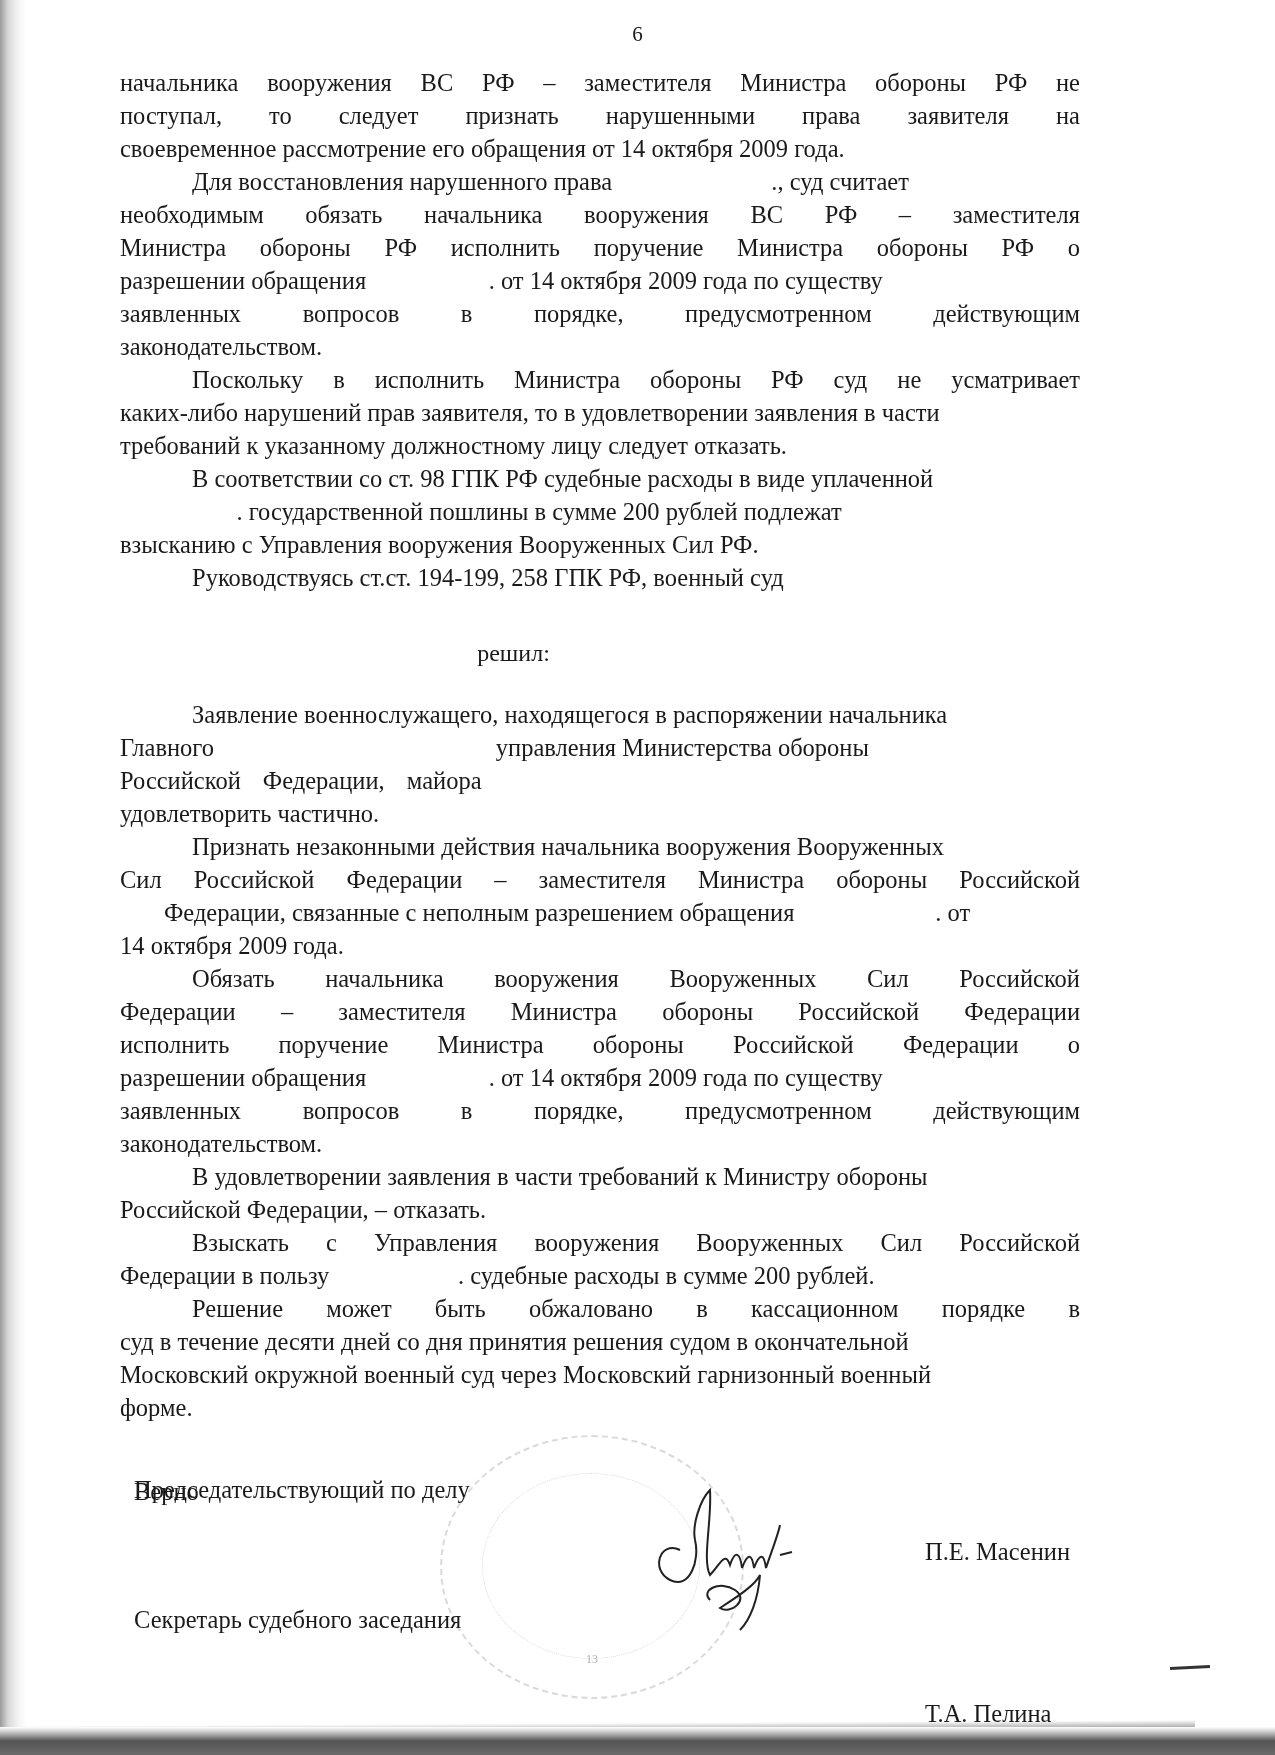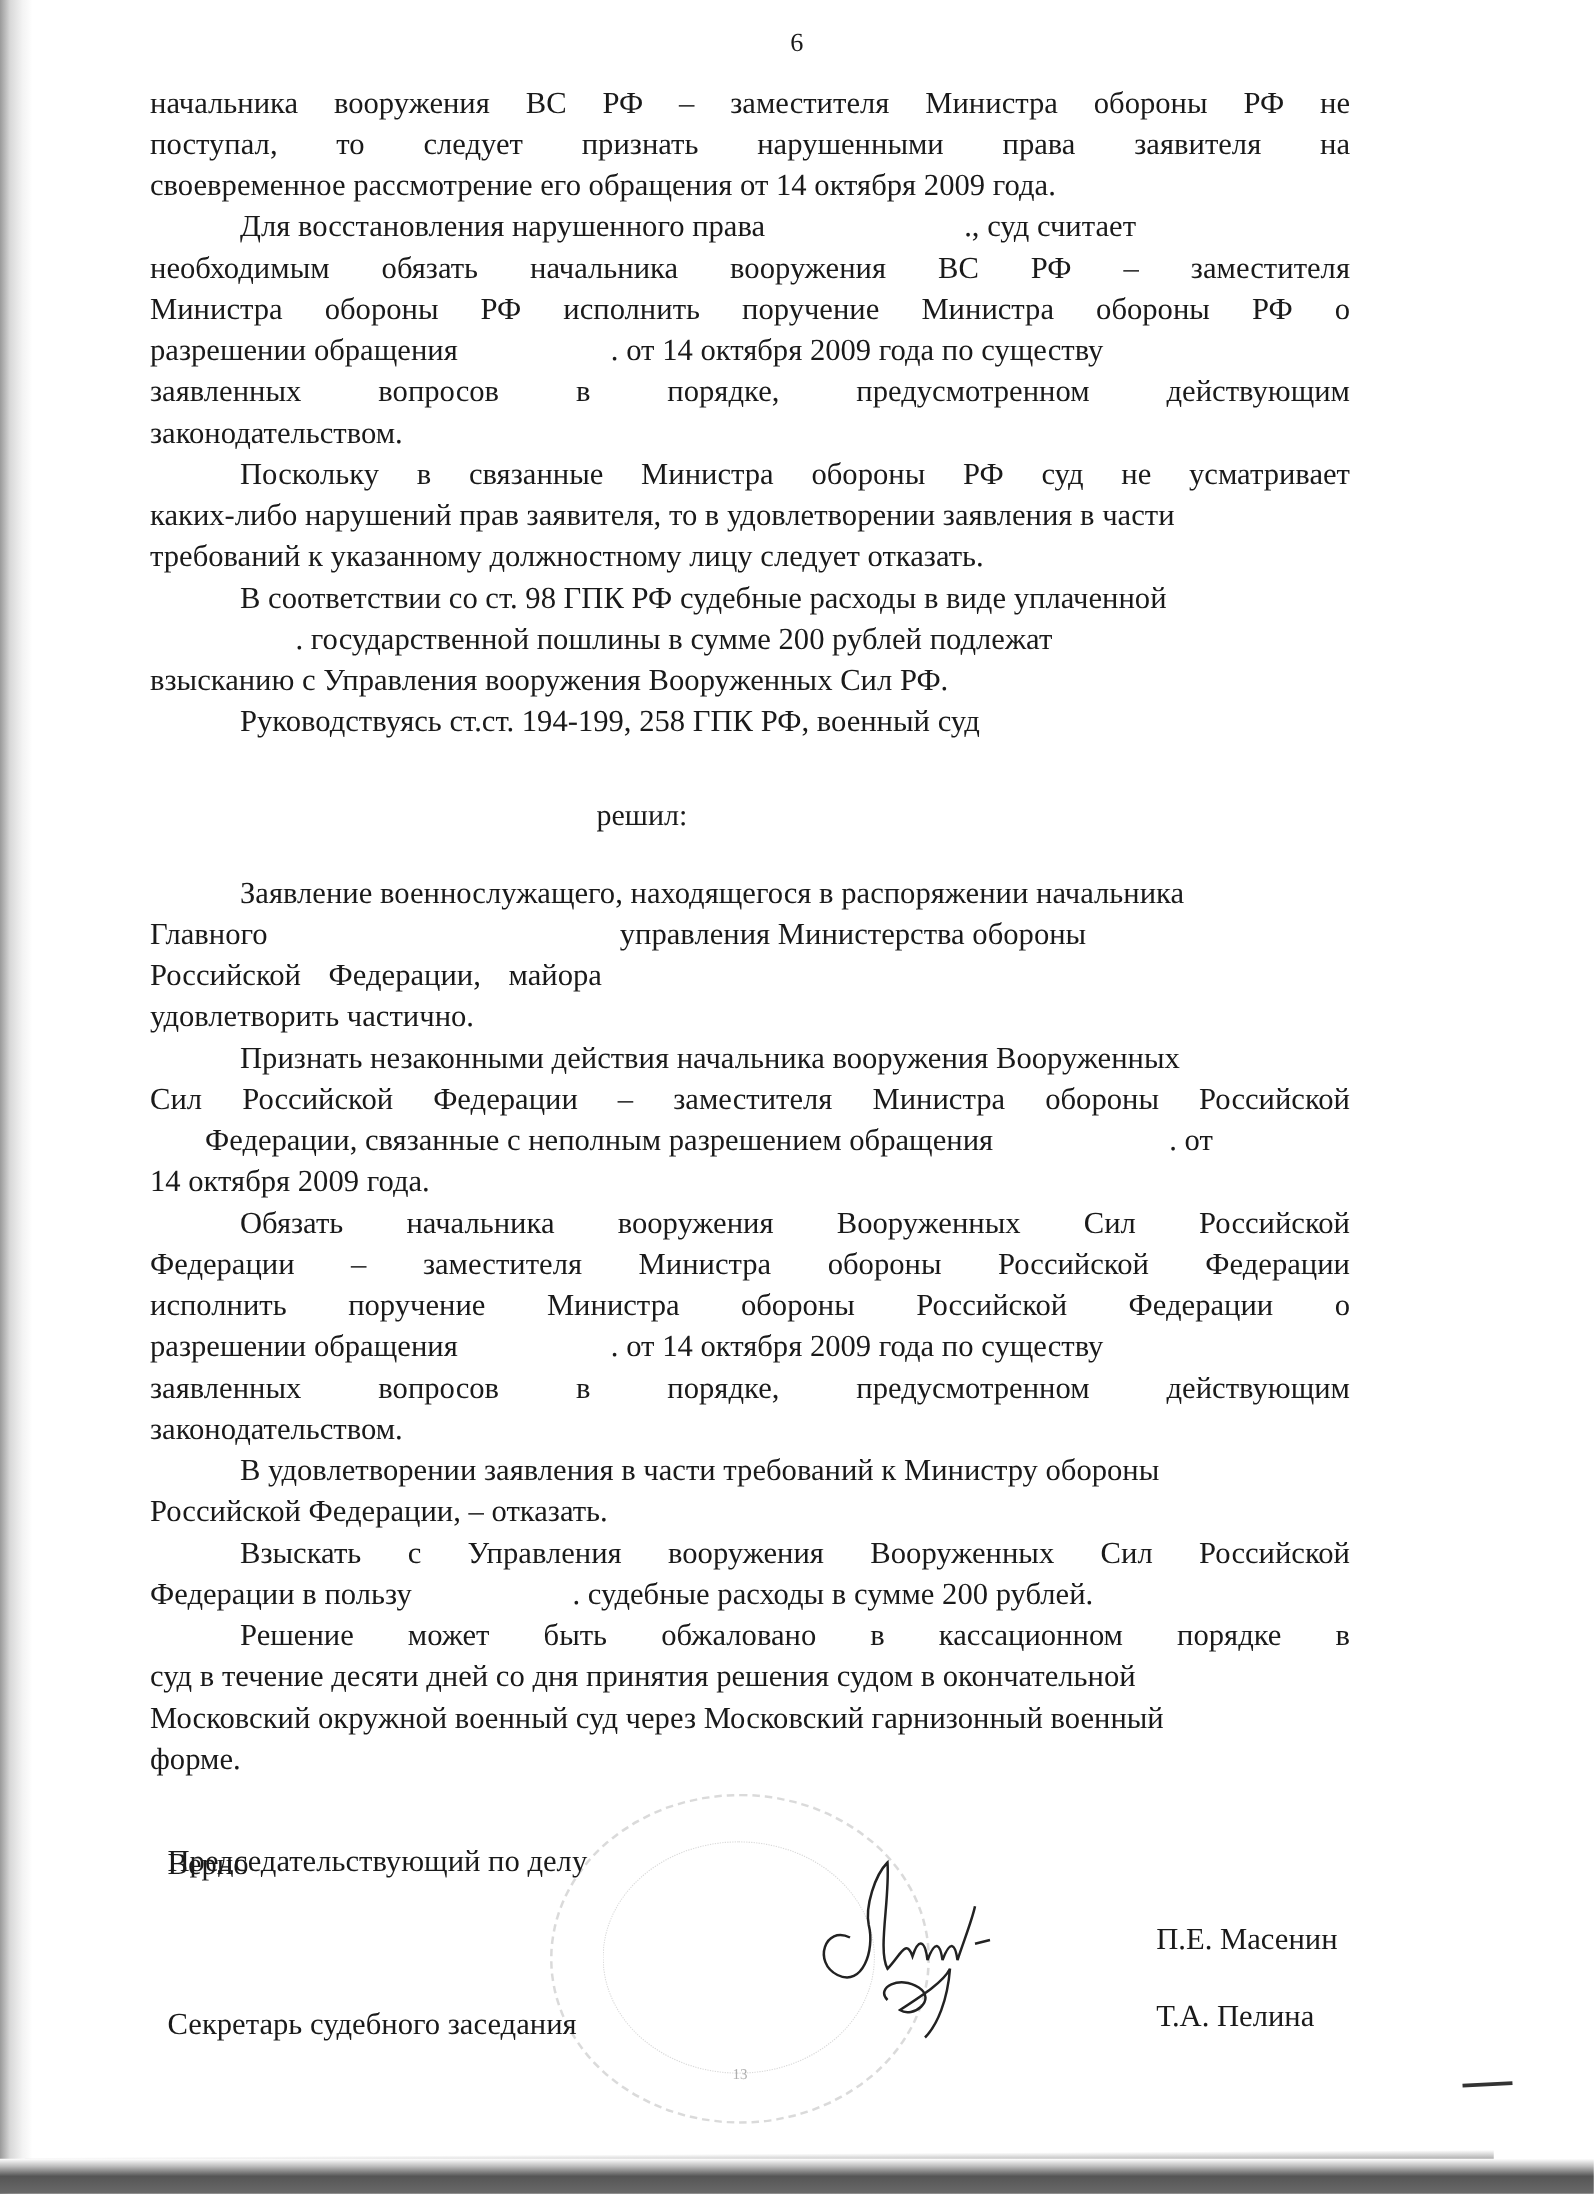--- a/index.html
+++ b/index.html
@@ -70,21 +70,21 @@
   <span class="line justify">поступал, то следует признать нарушенными права заявителя на</span>
   <span class="line">своевременное рассмотрение его обращения от 14 октября 2009 года.</span>
 
   <span class="line indent" style="white-space:pre;">Для восстановления нарушенного права                          ., суд считает</span>
   <span class="line justify">необходимым обязать начальника вооружения ВС РФ – заместителя</span>
   <span class="line justify">Министра обороны РФ исполнить поручение Министра обороны РФ о</span>
   <span class="line" style="white-space:pre;">разрешении обращения                    . от 14 октября 2009 года по существу</span>
   <span class="line justify">заявленных вопросов в порядке, предусмотренном действующим</span>
   <span class="line">законодательством.</span>
 
-  <span class="line indent justify">Поскольку в связанные Министра обороны РФ суд не усматривает</span>
+  <span class="line indent justify">Поскольку в исполнить Министра обороны РФ суд не усматривает</span>
   <span class="line">каких-либо нарушений прав заявителя, то в удовлетворении заявления в части</span>
   <span class="line">требований к указанному должностному лицу следует отказать.</span>
 
   <span class="line indent">В соответствии со ст. 98 ГПК РФ судебные расходы в виде уплаченной</span>
   <span class="line" style="white-space:pre;">                   . государственной пошлины в сумме 200 рублей подлежат</span>
   <span class="line">взысканию с Управления вооружения Вооруженных Сил РФ.</span>
 
   <span class="line indent">Руководствуясь ст.ст. 194-199, 258 ГПК РФ, военный суд</span>
 </div>
 
@@ -123,21 +123,21 @@
 
 <div class="stamp">
   <div class="stamp-inner"></div>
   <div class="stamp-number">13</div>
 </div>
 
 <div class="sig-row" style="top:1478px;">Верно</div>
 <div class="sig-row" style="top:1476px;">Председательствующий по делу</div>
 <div class="sig-name" style="top:1538px;">П.Е. Масенин</div>
 <div class="sig-row" style="top:1606px;">Секретарь судебного заседания</div>
-<div class="sig-name" style="top:1600px;">Т.А. Пелина</div>
+<div class="sig-name" style="top:1700px;">Т.А. Пелина</div>
 
 <svg class="signature" viewBox="0 0 180 160">
   <path d="M40 70 C 20 60, 10 90, 30 100 C 50 110, 60 80, 55 60 C 52 45, 60 20, 70 10 C 72 40, 62 80, 70 95 C 80 85, 85 70, 90 85 C 95 70, 100 72, 102 88 C 108 72, 112 74, 114 88 C 120 72, 124 74, 126 88 C 132 70, 138 55, 140 45 M 140 75 L 152 72" fill="none" stroke="#222" stroke-width="2"></path>
   <path d="M70 120 C 60 110, 80 100, 95 110 C 110 120, 90 135, 80 128 C 100 115, 115 105, 120 95 C 118 120, 110 140, 100 150" fill="none" stroke="#222" stroke-width="2"></path>
 </svg>
 
 <div class="edge-mark"></div>
 <div class="scan-shadow"></div>
 <div class="scan-bottom"></div>
 

